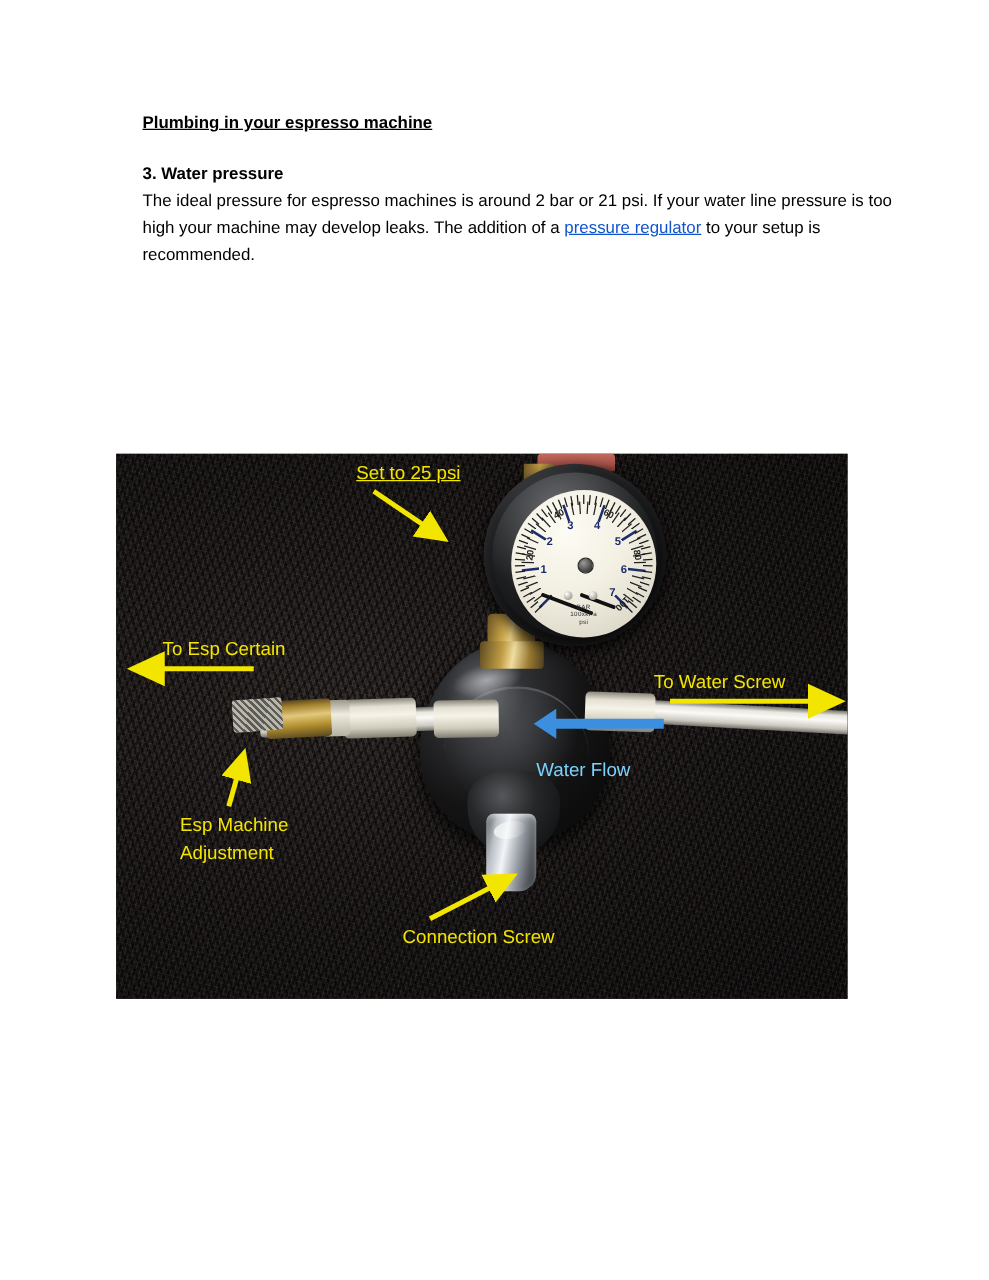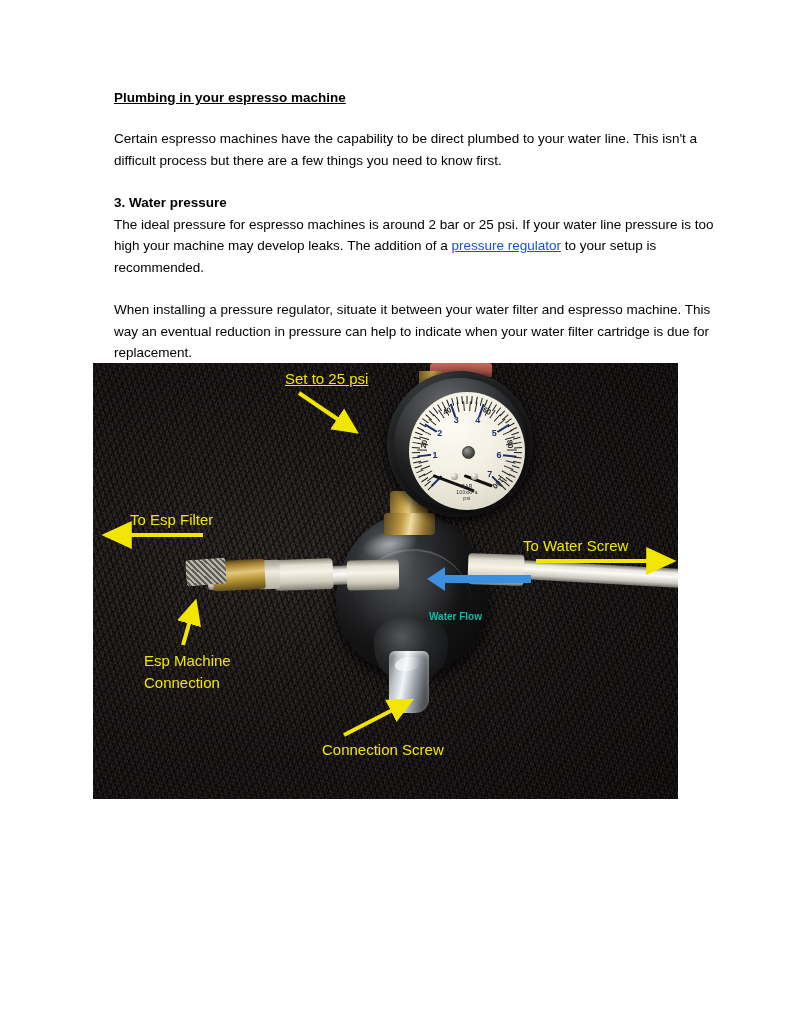--- a/index.html
+++ b/index.html
@@ -293,42 +293,40 @@
   
   .anno {
     position:absolute;
     font-family:"Liberation Sans", sans-serif;
     font-size:15px;
     font-weight:normal;
     color:#f2e500;
     white-space:nowrap;
     line-height:19px;
   }
-  .anno.blue { color:#14b8a6; font-size:10px;font-weight:bold; }
+  .anno.blue { color:#7dd3fc; font-size:15px; }
 
   .arrow-svg { position:absolute; overflow:visible; }
 
   
 </style>
 </head>
 <body>
 
 <div class="page">
 
   <div class="content">
 
     <div class="doc-title">Plumbing in your espresso machine</div>
 
-    <p class="body-par">Certain espresso machines have the capability to be direct plumbed to your water line. This isn't a difficult process but there are a few things you need to know first.</p>
 
     <div class="section-head">3. Water pressure</div>
 
-    <p class="body-par"><span>The ideal pressure for espresso machines is around 2 bar or 25 psi. If your water line pressure is too high your machine may develop leaks. The addition of a </span><a class="inline-link" href="#">pressure regulator</a><span> to your setup is recommended.</span></p>
-
-    <p class="body-par">When installing a pressure regulator, situate it between your water filter and espresso machine. This way an eventual reduction in pressure can help to indicate when your water filter cartridge is due for replacement.</p>
+    <p class="body-par"><span>The ideal pressure for espresso machines is around 2 bar or 21 psi. If your water line pressure is too high your machine may develop leaks. The addition of a </span><a class="inline-link" href="#">pressure regulator</a><span> to your setup is recommended.</span></p>
+
 
   </div>
 
   <div class="photo">
 
     <div class="fabric"></div>
 
     <div class="reg-body"></div>
     <div class="reg-ring"></div>
     <div class="reg-shine"></div>
@@ -478,38 +476,38 @@
         <marker id="yheadL" markerWidth="8" markerHeight="8" refX="6.2" refY="4" orient="auto">
           <path d="M0,0.5 L7.6,4 L0,7.5 z" fill="#f2e500"></path>
         </marker>
         <marker id="bhead" markerWidth="5" markerHeight="8" refX="3.6" refY="4" orient="auto">
           <path d="M0,4 L4.4,0 L4.4,8 z" fill="#3b8fde"></path>
         </marker>
       </defs>
       <line x1="206" y1="30" x2="262" y2="68" stroke="#f2e500" stroke-width="4" marker-end="url(#yhead)"></line>
     </svg>
 
-    <div class="anno" style="left:37px; top:147px;">To Esp Filter</div>
+    <div class="anno" style="left:37px; top:147px;">To Esp Certain</div>
     <svg class="arrow-svg" style="left:0; top:0; width:585px; height:436px;">
       <line x1="110" y1="172" x2="14" y2="172" stroke="#f2e500" stroke-width="4" marker-end="url(#yheadL)"></line>
     </svg>
 
     <div class="anno" style="left:430px; top:173px;">To Water Screw</div>
     <svg class="arrow-svg" style="left:0; top:0; width:585px; height:436px;">
       <line x1="443" y1="198" x2="578" y2="198" stroke="#f2e500" stroke-width="4" marker-end="url(#yheadL)"></line>
     </svg>
 
     <div class="anno blue" style="left:336px; top:244px;">Water Flow</div>
     <svg class="arrow-svg" style="left:0; top:0; width:585px; height:436px;">
       <line x1="438" y1="216" x2="344" y2="216" stroke="#3b8fde" stroke-width="8"></line>
       <path d="M334,216 L352,204 L352,228 z" fill="#3b8fde"></path>
     </svg>
 
     <div class="anno" style="left:51px; top:288px;">Esp Machine</div>
-    <div class="anno" style="left:51px; top:310px;">Connection</div>
+    <div class="anno" style="left:51px; top:310px;">Adjustment</div>
     <svg class="arrow-svg" style="left:0; top:0; width:585px; height:436px;">
       <line x1="90" y1="282" x2="102" y2="240" stroke="#f2e500" stroke-width="4" marker-end="url(#yhead)"></line>
     </svg>
 
     <div class="anno" style="left:229px; top:377px;">Connection Screw</div>
     <svg class="arrow-svg" style="left:0; top:0; width:585px; height:436px;">
       <line x1="251" y1="372" x2="317" y2="338" stroke="#f2e500" stroke-width="4" marker-end="url(#yhead)"></line>
     </svg>
 
   </div>

